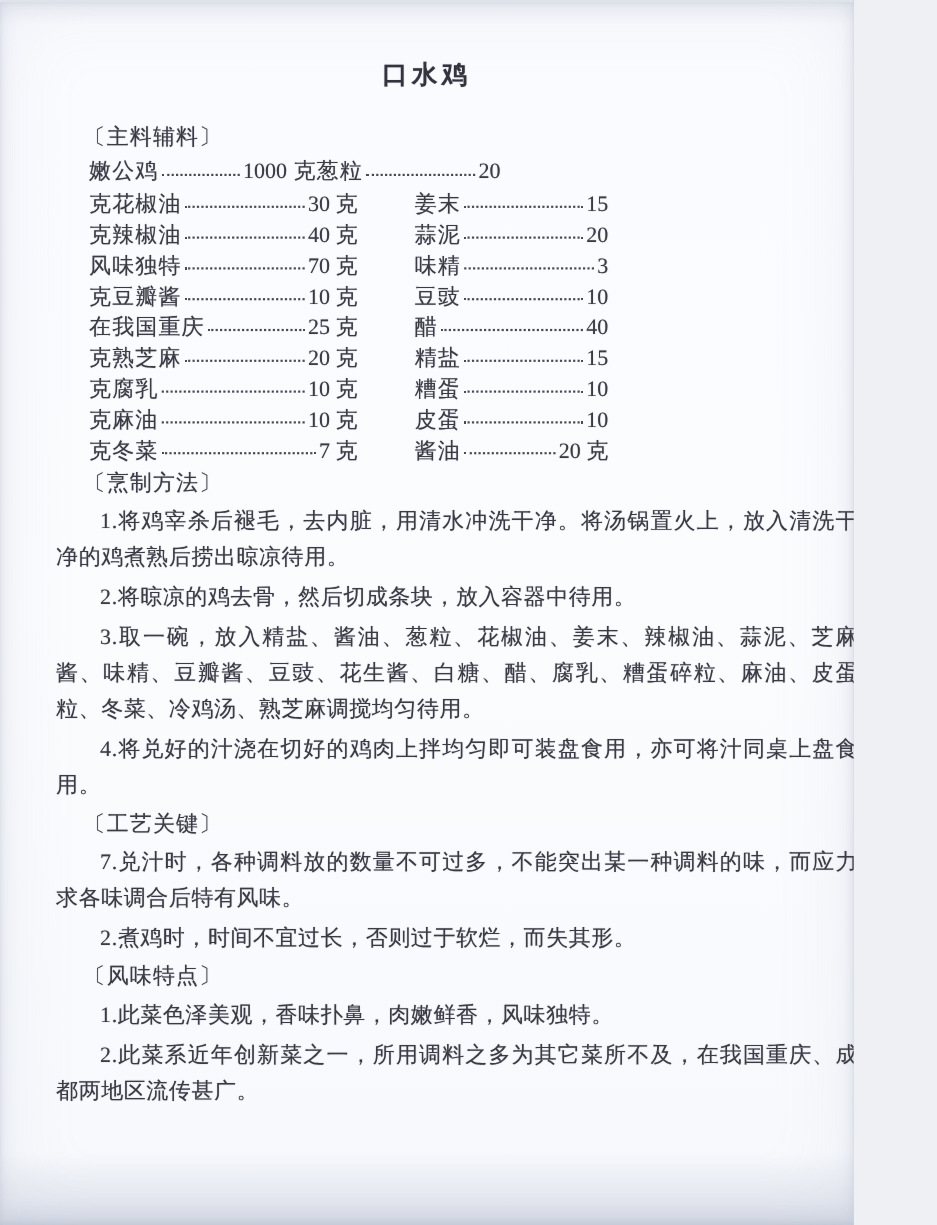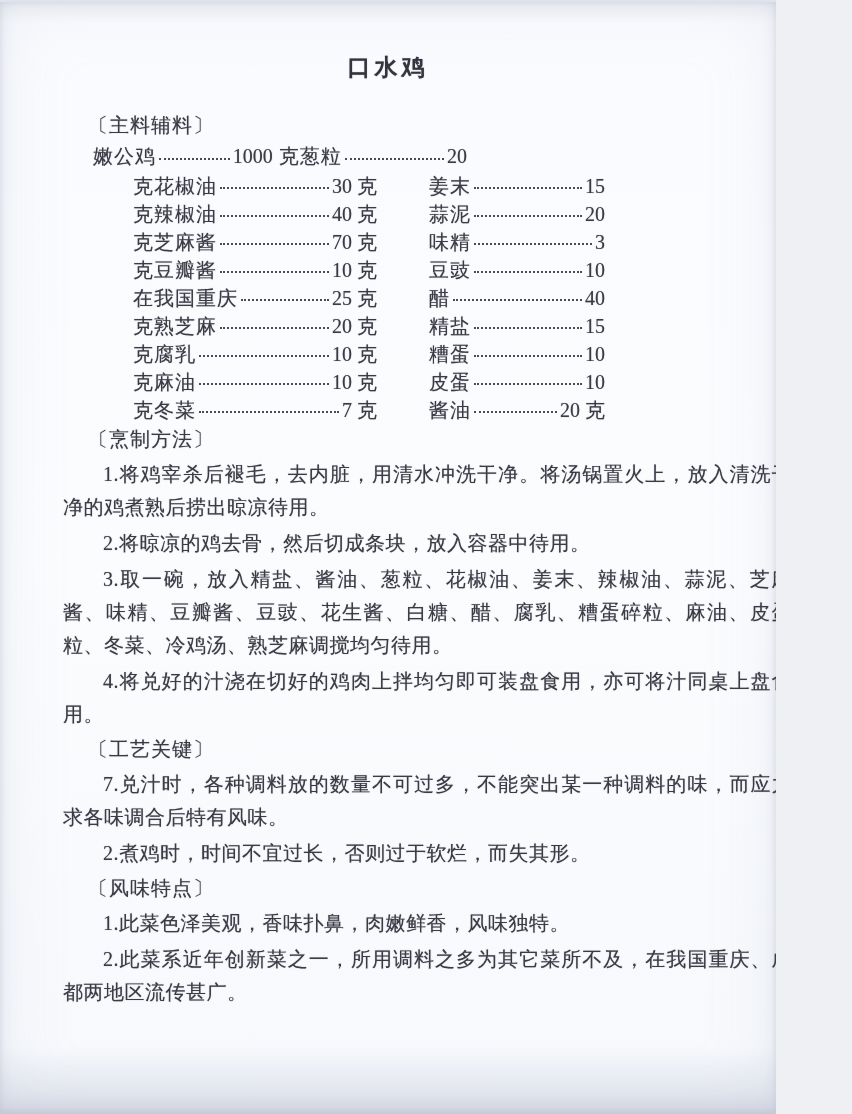--- a/index.html
+++ b/index.html
@@ -9,29 +9,29 @@
     box-shadow:inset 0 0 70px rgba(168,176,196,.16), inset 0 -8px 16px rgba(160,168,188,.22), inset 0 2px 5px rgba(200,206,218,.5);
     font-family:"Liberation Serif","DejaVu Serif",serif;
     color:#3b3b45;
   }
   .soft{ text-shadow:0 0 1px rgba(72,72,86,.55); }
   .title{
     position:absolute;top:52px;left:0;width:100%;
     text-align:center;font-size:23px;font-weight:bold;letter-spacing:4px;color:#34343e;
   }
   .content{
-    position:absolute;top:110px;left:60px;width:735px;
+    position:absolute;top:110px;left:48px;width:735px;
     font-size:20px;
   }
   .sec-h{ line-height:31px; padding-left:28px; letter-spacing:1px; }
   .ing{ padding-left:33px; }
   .first-row{ display:flex; align-items:center; width:374px; line-height:31px; }
   .ing-row{ display:flex; line-height:28px; }
   .cell{ display:flex; align-items:center; }
-  .cell.l{ width:244px;margin-left:40px; }
+  .cell.l{ width:244px; }
   .gap{ width:52px; }
   .cell.r{ width:176px; }
   .n{ white-space:nowrap; letter-spacing:1px; }
   .v{ white-space:nowrap; }
   .leader{
     flex:1; height:0; margin:0 3px; transform:translateY(2px);
     border-bottom:2px dotted #4a4a56;
     min-width:14px;
   }
   .leader.w14{ flex:1.4; }
@@ -89,21 +89,21 @@
             <div class="gap"></div>
             <div class="cell r">
               <span class="n">蒜泥</span>
               <span class="leader"></span>
               <span class="v">20</span>
             </div>
           </div>
 
           <div class="ing-row">
             <div class="cell l">
-              <span class="n">克芝麻酱</span>
+              <span class="n">风味独特</span>
               <span class="leader"></span>
               <span class="v">70 克</span>
             </div>
             <div class="gap"></div>
             <div class="cell r">
               <span class="n">味精</span>
               <span class="leader"></span>
               <span class="v">3</span>
             </div>
           </div>

